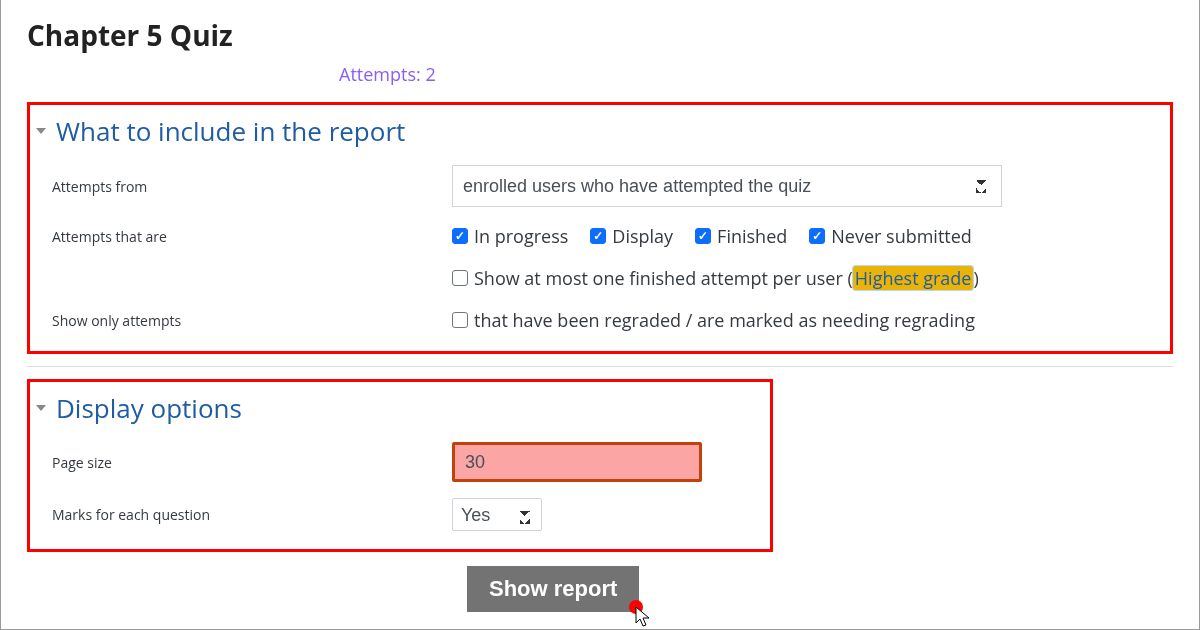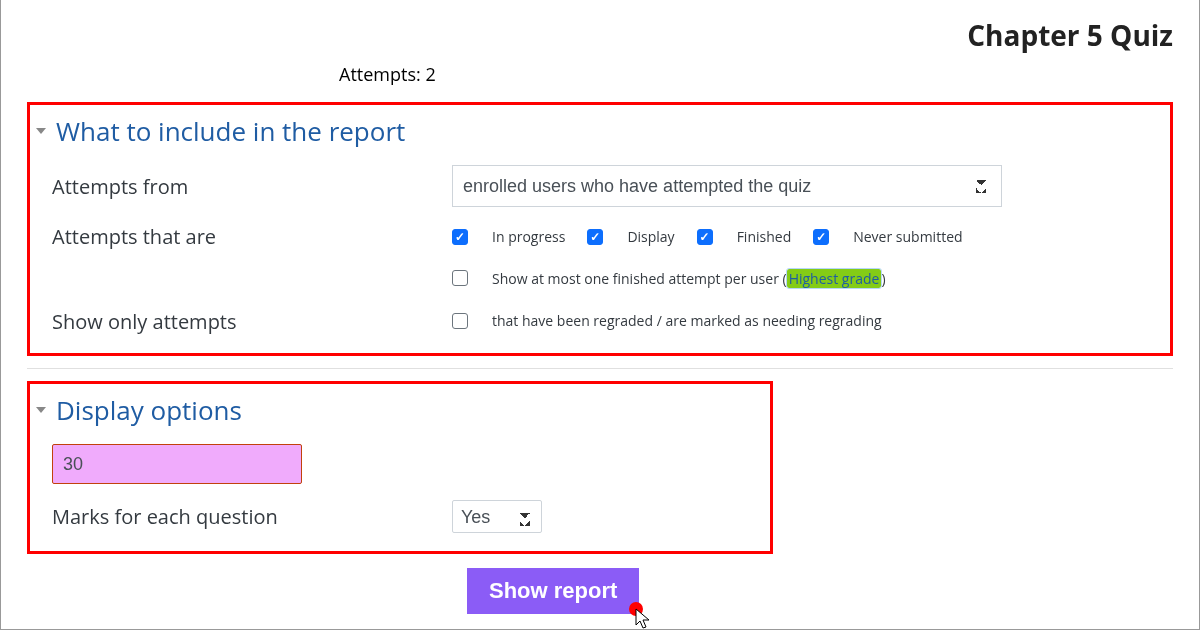--- a/index.html
+++ b/index.html
@@ -21,27 +21,26 @@
     height: 630px;
     padding: 0 26px 0 26px;
     position: relative;
   }
   h2.page-title {
     margin: 0;
     padding-top: 16px;
     font-size: 28px;
     font-weight: 700;
     color: #222;
-    text-align: right;
   }
   .attempts-line {
     margin-top: 8px;
     margin-left: 312px;
     font-size: 18px;
-    color: #000000;
+    color: #8b5cf6;
   }
 
   .section {
     position: relative;
     margin-top: 16px;
   }
   .redbox {
     border: 3px solid #ff0000;
     padding: 8px 10px 10px 6px;
   }
@@ -70,21 +69,21 @@
   .form-row {
     display: flex;
     align-items: center;
     padding: 8px 0 8px 16px;
     min-height: 42px;
   }
   .form-label {
     width: 400px;
     flex-shrink: 0;
     color: #343a40;
-    font-size: 20px;
+    font-size: 14px;
   }
   .form-control-col {
     flex: 1;
   }
 
   select.big-select {
     width: 550px;
     height: 42px;
     font-size: 18px;
     color: #495057;
@@ -109,22 +108,22 @@
 
   .checkbox-row {
     display: flex;
     align-items: center;
     gap: 22px;
     flex-wrap: wrap;
   }
   .cb-item {
     display: inline-flex;
     align-items: center;
-    gap: 24px;
-    font-size: 14px;
+    gap: 6px;
+    font-size: 18px;
     color: #343a40;
   }
   .cb {
     width: 16px;
     height: 16px;
     border: 1.5px solid #6c757d;
     border-radius: 3px;
     display: inline-flex;
     align-items: center;
     justify-content: center;
@@ -139,21 +138,21 @@
   .cb.checked::after {
     content: "✓";
     color: #fff;
     font-size: 12px;
     font-weight: 700;
     line-height: 1;
   }
 
   .hg-link {
     color: #1f5ca3;
-    background: #84cc16;
+    background: #eab308;
     border-radius: 2px;
     padding: 0 2px;
     text-decoration: none;
     outline: 1px solid #b7d8f7;
   }
   .paren { color: #343a40; }
 
   hr.sep {
     border: none;
     border-top: 1px solid #e0e0e0;
@@ -163,24 +162,24 @@
   .section2 {
     width: 746px;
     margin-top: 12px;
   }
 
   input.text-input {
     width: 250px;
     height: 40px;
     font-size: 18px;
     color: #495057;
-    border: 1px solid #c2410c;
+    border: 3px solid #c2410c;
     border-radius: 2px;
     padding: 4px 10px;
-    background: #f0abfc;
+    background: #fca5a5;
   }
   select.small-select {
     width: 90px;
     height: 33px;
     font-size: 18px;
     color: #495057;
     border: 1px solid #ced4da;
     border-radius: 2px;
     padding: 0 8px;
     background: #fff;
@@ -198,21 +197,21 @@
     background-size: 5px 5px;
     background-repeat: no-repeat;
   }
 
   .submit-row {
     margin-top: 14px;
     margin-left: 440px;
     position: relative;
   }
   .btn-primary {
-    background: #8b5cf6;
+    background: #737373;
     color: #fff;
     border: none;
     font-size: 22px;
     font-weight: 600;
     padding: 10px 22px;
     cursor: pointer;
     position: relative;
   }
   .cursor-dot {
     position: absolute;
@@ -303,20 +302,21 @@
 
   <hr class="sep">
 
   <div class="section section2 redbox">
     <div class="section-header">
       <span class="collapse-caret"></span>
       <h3>Display options</h3>
     </div>
 
     <div class="form-row">
+      <div class="form-label">Page size</div>
       <div class="form-control-col">
         <input type="text" class="text-input" value="30" style="">
       </div>
     </div>
 
     <div class="form-row">
       <div class="form-label">Marks for each question</div>
       <div class="form-control-col">
         <select class="small-select">
           <option>Yes</option>

